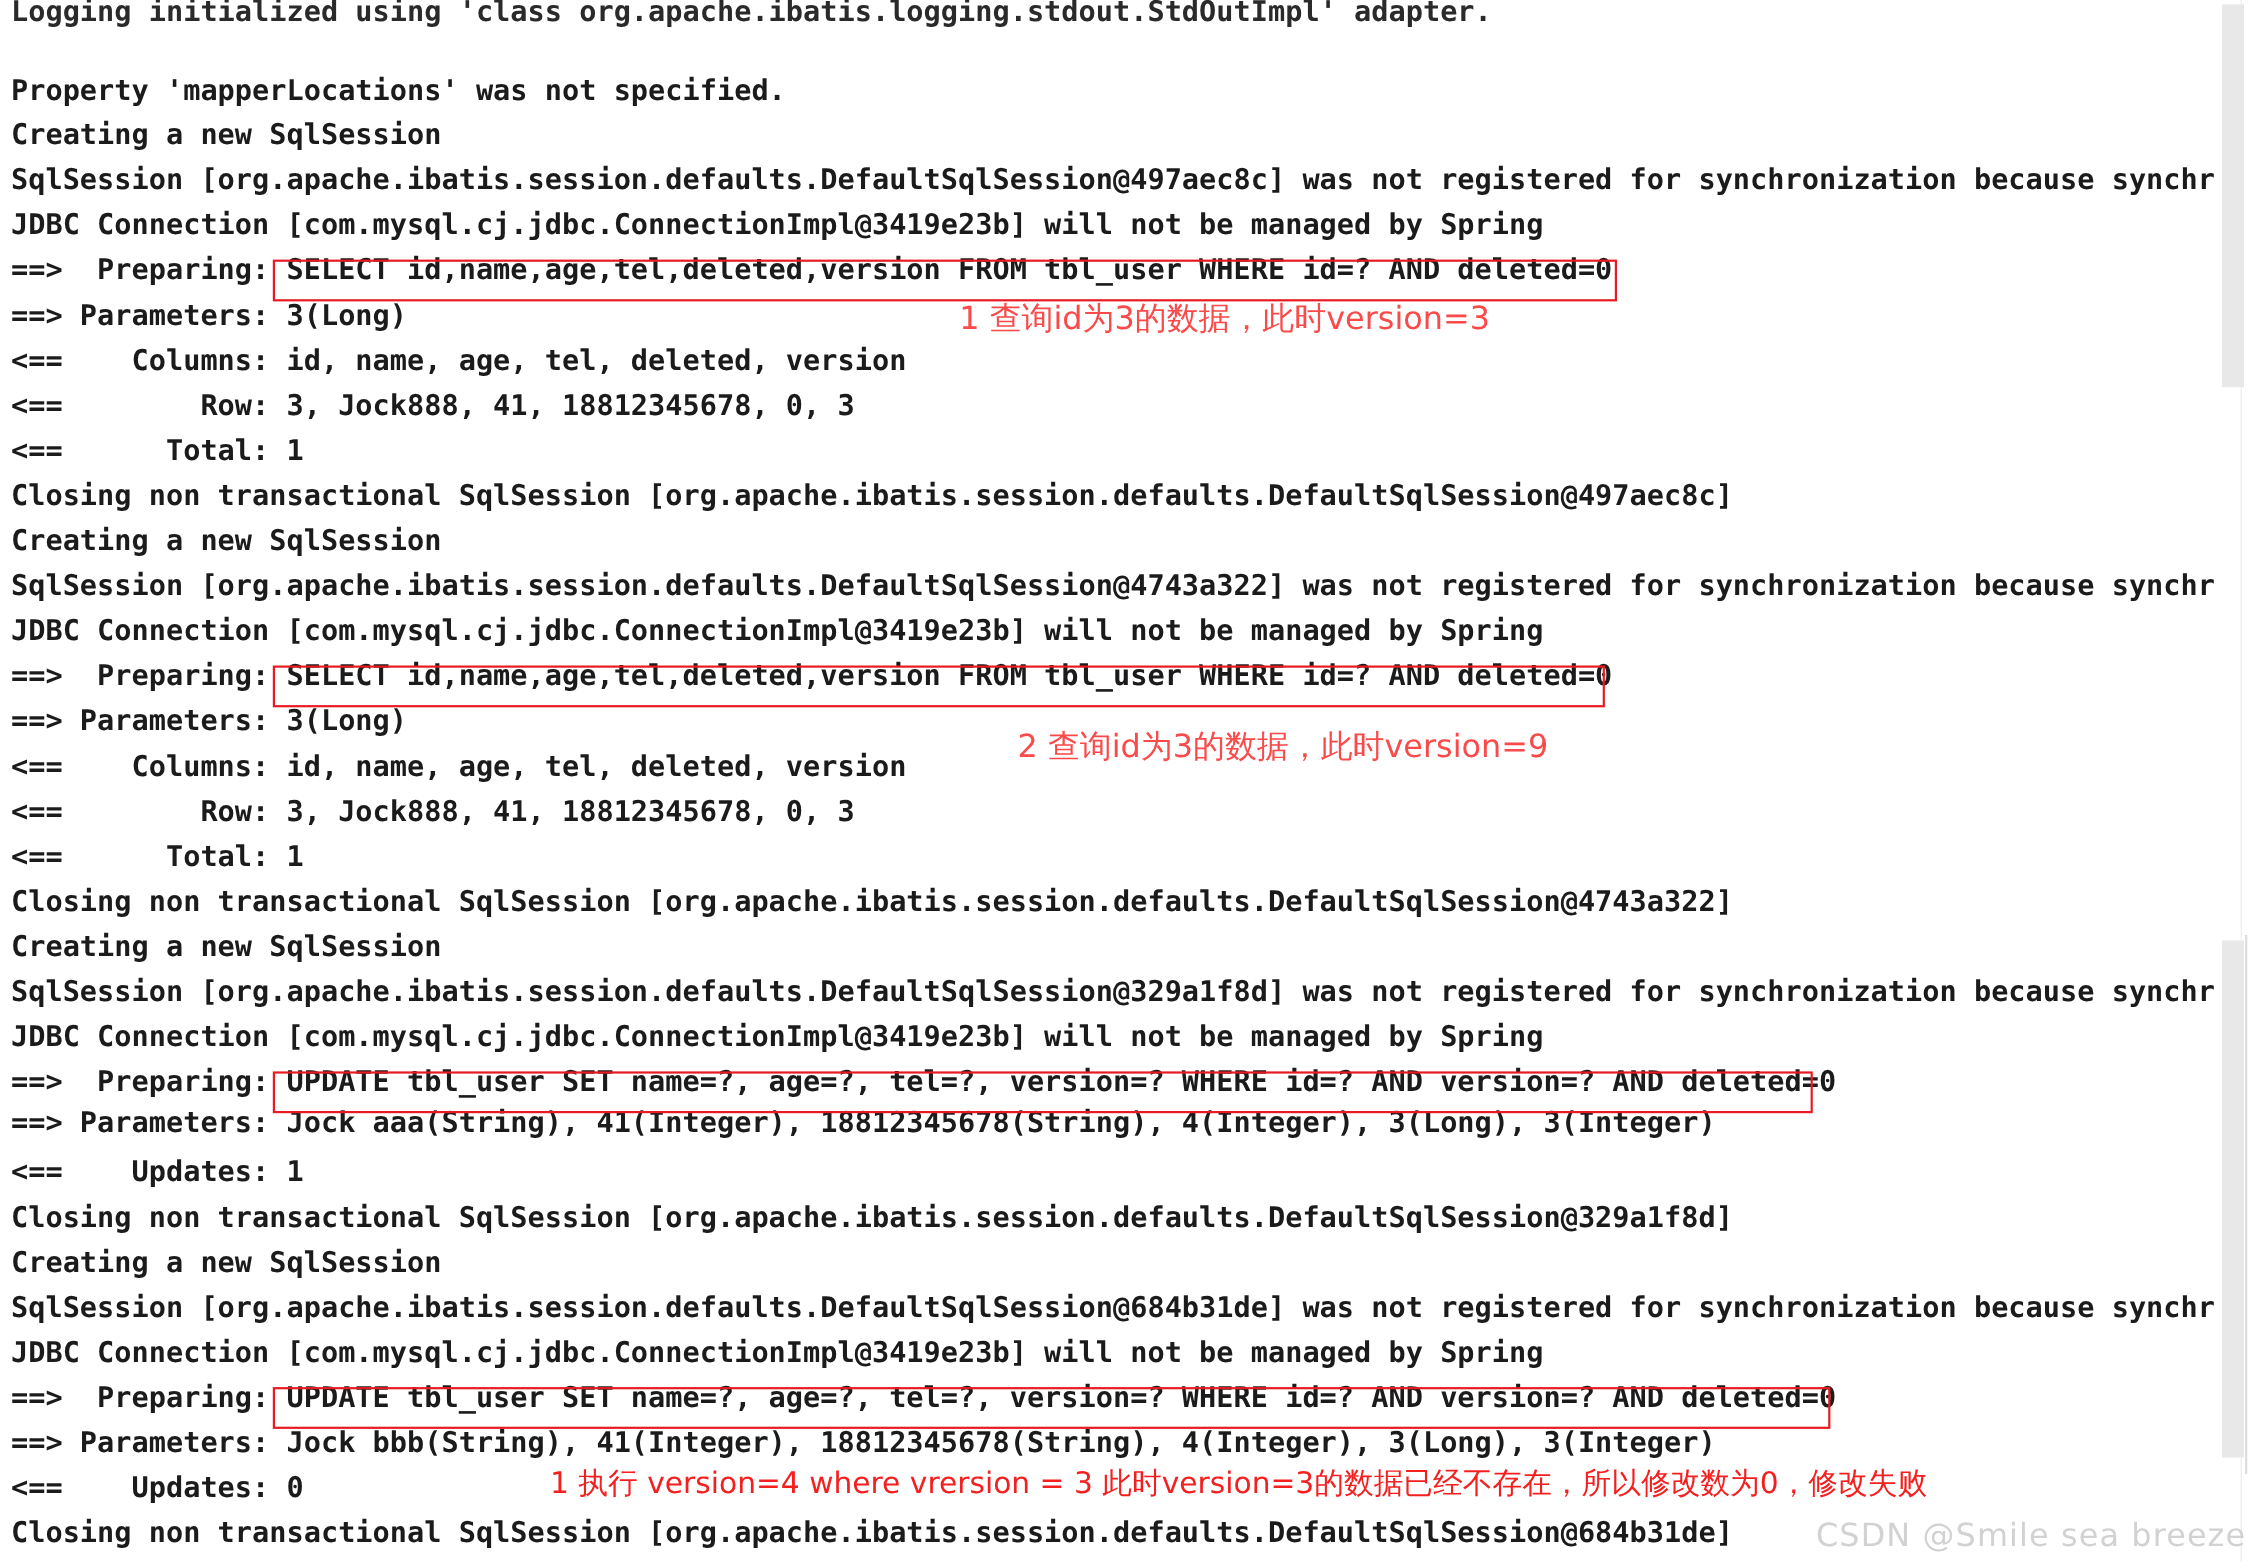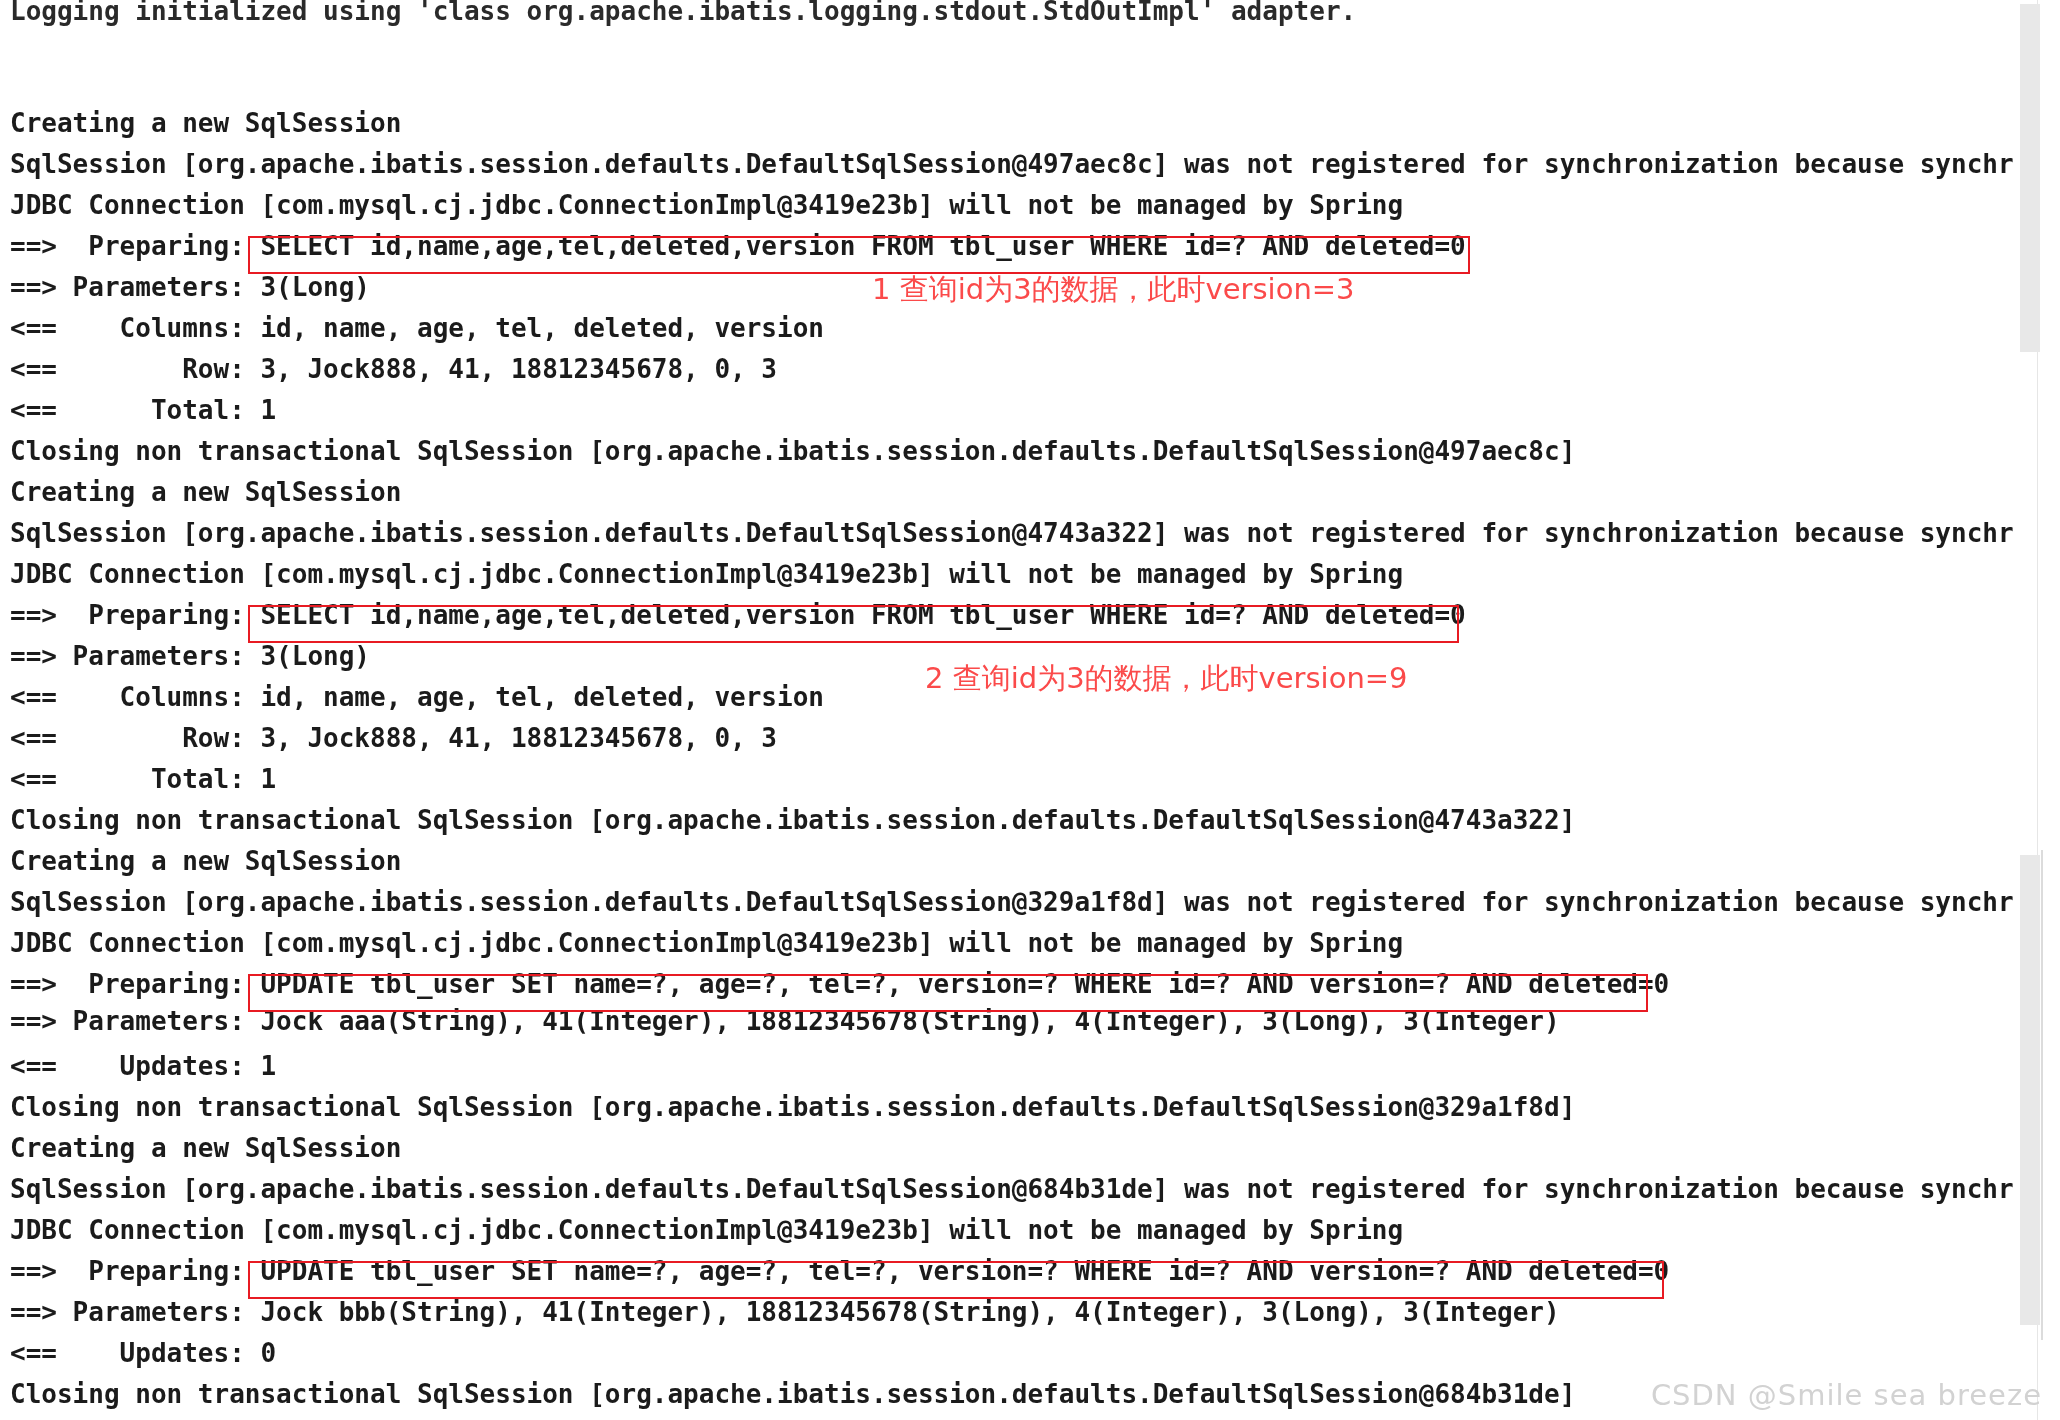--- a/index.html
+++ b/index.html
@@ -120,20 +120,21 @@
   }
 </style>
 </head>
 <body>
 
 <div id="console-root">
 
   <div class="log-area">
 
     <div class="log-line clipped" style="top:-4px;">Logging initialized using 'class org.apache.ibatis.logging.stdout.StdOutImpl' adapter.</div>
+    <div class="log-line" style="top:68px;">Property 'mapperLocations' was not specified.</div>
     <div class="log-line" style="top:108px;">Creating a new SqlSession</div>
     <div class="log-line" style="top:149px;">SqlSession [org.apache.ibatis.session.defaults.DefaultSqlSession@497aec8c] was not registered for synchronization because synchr</div>
     <div class="log-line" style="top:190px;">JDBC Connection [com.mysql.cj.jdbc.ConnectionImpl@3419e23b] will not be managed by Spring</div>
     <div class="log-line" style="top:231px;">==&gt;  Preparing: SELECT id,name,age,tel,deleted,version FROM tbl_user WHERE id=? AND deleted=0</div>
     <div class="log-line" style="top:272px;">==&gt; Parameters: 3(Long)</div>
     <div class="log-line" style="top:313px;">&lt;==    Columns: id, name, age, tel, deleted, version</div>
     <div class="log-line" style="top:354px;">&lt;==        Row: 3, Jock888, 41, 18812345678, 0, 3</div>
     <div class="log-line" style="top:395px;">&lt;==      Total: 1</div>
     <div class="log-line" style="top:436px;">Closing non transactional SqlSession [org.apache.ibatis.session.defaults.DefaultSqlSession@497aec8c]</div>
     <div class="log-line" style="top:477px;">Creating a new SqlSession</div>
@@ -162,20 +163,21 @@
 
   </div>
 
   <div class="sql-box" style="left:248px; top:236px;  width:1222px; height:38px;"></div>
   <div class="sql-box" style="left:248px; top:605px;  width:1211px; height:38px;"></div>
   <div class="sql-box" style="left:248px; top:974px;  width:1400px; height:38px;"></div>
   <div class="sql-box" style="left:248px; top:1261px; width:1416px; height:38px;"></div>
 
   <div class="annotation ann-1" style="left:852px; top:272px;margin-left:20px;">1 查询id为3的数据，此时version=3</div>
   <div class="annotation ann-2" style="left:925px; top:661px;">2 查询id为3的数据，此时version=9</div>
+  <div class="annotation ann-4" style="left:500px; top:1332px;">1 执行 version=4 where vrersion = 3 此时version=3的数据已经不存在，所以修改数为0，修改失败</div>
 
   <div class="scroll-divider"></div>
   <div class="scroll-track">
     <div class="scroll-rail"></div>
     <div class="scroll-thumb seg-top"></div>
     <div class="scroll-thumb seg-bot"></div>
   </div>
 
   <div class="watermark">CSDN @Smile sea breeze</div>
 

